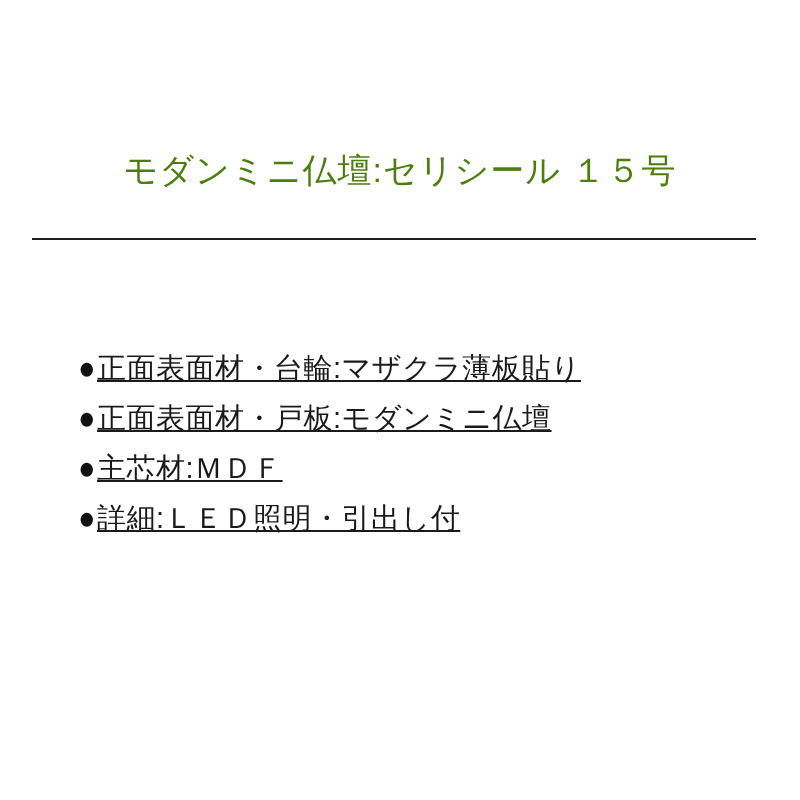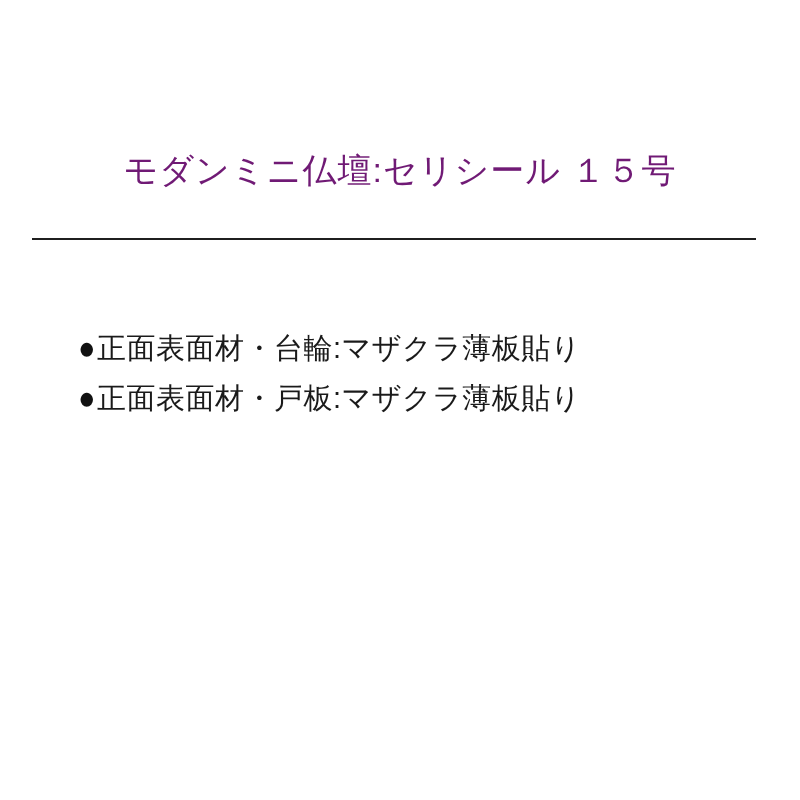--- a/index.html
+++ b/index.html
@@ -21,45 +21,46 @@
     box-sizing: border-box;
   }
   .page-title {
     margin: 0;
     padding-top: 150px;
     text-align: center;
     font-size: 34px;
     font-weight: 400;
     letter-spacing: 1px;
     line-height: 40px;
-    color: #701a75;
+    color: #4d7c0f;
   }
   .title-divider {
     width: 724px;
     height: 0;
     border: none;
     border-top: 2px solid #1f1f1f;
     margin: 48px auto 0 32px;
   }
   .spec-list {
     list-style: none;
     margin: 0;
     padding: 0;
     position: absolute;
     top: 333px;
     left: 78px;
     right: 40px;
   }
   .spec-list li {
     font-size: 29px;
-    line-height: 30px;
+    line-height: 70px;
     height: 50px;
     white-space: nowrap;
     font-weight: 400;
     letter-spacing: 0.5px;
+    text-decoration: underline;
   }
   .bullet {
     display: inline-block;
     font-size: 29px;
     transform: scaleY(1.12);
     margin-right: 1px;
     color: #111111;
   }
 </style>
 </head>
@@ -69,17 +70,23 @@
 
   <h1 class="page-title">モダンミニ仏壇:セリシール １５号</h1>
 
   <hr class="title-divider">
 
   <ul class="spec-list">
     <li>
       <span class="bullet">●</span><span>正面表面材・台輪:マザクラ薄板貼り</span>
     </li>
     <li>
-      <span class="bullet">●</span><span>正面表面材・戸板:マザクラ薄板貼り</span>
+      <span class="bullet">●</span><span>正面表面材・戸板:モダンミニ仏壇</span>
+    </li>
+    <li>
+      <span class="bullet">●</span><span>主芯材:ＭＤＦ</span>
+    </li>
+    <li>
+      <span class="bullet">●</span><span>詳細:ＬＥＤ照明・引出し付</span>
     </li>
   </ul>
 
 </main>
 
 </body></html>

